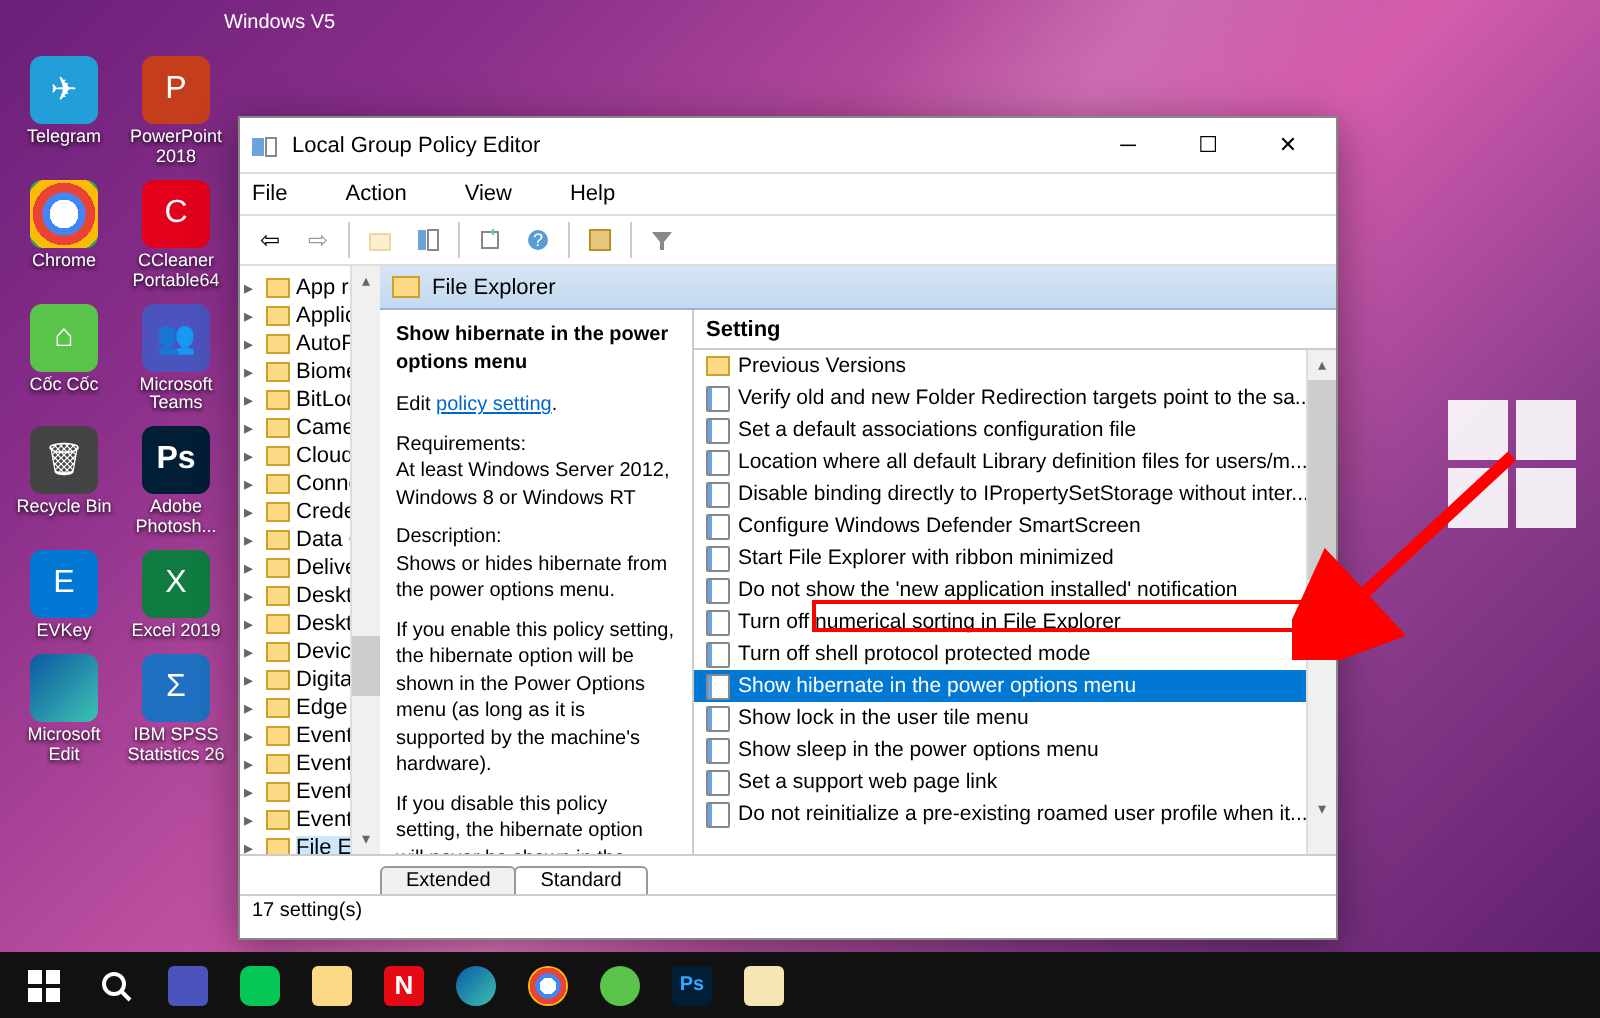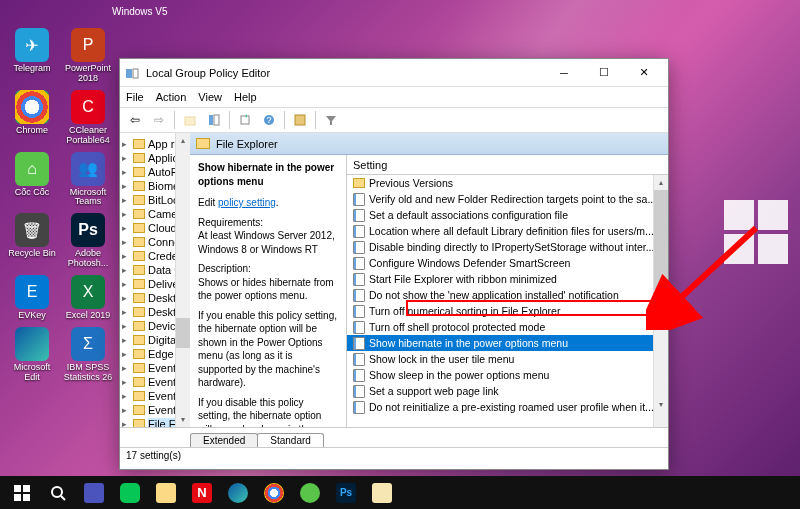--- a/index.html
+++ b/index.html
@@ -29,40 +29,40 @@
 .excel{background:#107c41;}
 .edge{background:linear-gradient(135deg,#0c59a4,#3cc2b0);border-radius:50%;}
 .spss{background:#1f70c1;}
 .wv{position:absolute;left:112px;top:6px;color:#fff;font-size:10px;}
 .window{position:absolute;left:119px;top:58px;width:550px;height:412px;background:#fff;border:1px solid #888;box-shadow:0 4px 20px rgba(0,0,0,0.4);display:flex;flex-direction:column;}
 .titlebar{height:28px;display:flex;align-items:center;padding:10px 4px;border-bottom:1px solid #ddd;}
 .titlebar .ticon{width:16px;height:16px;margin-right:6px;display:flex;align-items:center;justify-content:center;}
 .titlebar .title{font-size:11px;flex:1;}
 .winbtns{display:flex;}
 .winbtns div{width:40px;height:26px;display:flex;align-items:center;justify-content:center;font-size:11px;cursor:pointer;}
-.menubar{height:20px;display:flex;align-items:center;padding:0 6px;gap:12px;font-size:11px;}
+.menubar{height:20px;display:flex;align-items:center;padding:0 6px;gap:29px;font-size:11px;}
 .menubar span{cursor:pointer;}
 .toolbar{height:26px;display:flex;align-items:center;padding:0 4px;gap:2px;border-top:1px solid #ddd;border-bottom:1px solid #ddd;}
 .tbtn{width:22px;height:20px;display:flex;align-items:center;justify-content:center;cursor:pointer;font-size:12px;border:1px solid transparent;}
 .sep{width:1px;height:18px;background:#ccc;margin:0 2px;}
 .body{flex:1;display:flex;position:relative;overflow:hidden;}
 .tree{width:70px;border-right:1px solid #ccc;overflow:hidden;font-size:11px;padding-top:4px;background:#fff;}
 .tree-item{display:flex;align-items:center;gap:3px;padding:1px 2px;white-space:nowrap;cursor:pointer;}
 .tree-item .exp{width:8px;font-size:9px;color:#666;}
 .tree-item .fold{width:12px;height:10px;background:#fcd985;border:1px solid #c9a227;}
 .right{flex:1;display:flex;flex-direction:column;}
 .hdr{height:22px;background:linear-gradient(#d6e5f5,#c3d9ef);border-bottom:1px solid #9ab4d1;display:flex;align-items:center;padding:0 6px;gap:6px;font-size:11px;}
 .hdr .fold{width:14px;height:11px;background:#fcd985;border:1px solid #c9a227;}
 .content{flex:1;display:flex;overflow:hidden;}
 .desc{width:156px;padding:6px 8px;font-size:10px;line-height:1.35;overflow:hidden;}
 .desc .t{font-weight:bold;margin-bottom:8px;}
 .desc .lnk{color:#0066cc;text-decoration:underline;cursor:pointer;}
 .desc p{margin-bottom:6px;}
 .settings{flex:1;border-left:1px solid #ccc;display:flex;flex-direction:column;position:relative;}
-.shdr{height:20px;border-bottom:1px solid #ccc;display:flex;align-items:center;padding:0 6px;font-size:11px;background:#fff;}
+.shdr{height:20px;border-bottom:1px solid #ccc;display:flex;align-items:center;padding:0 6px;font-size:11px;background:#fff;font-weight:bold;}
 .slist{flex:1;overflow:hidden;font-size:10.5px;position:relative;}
 .srow{display:flex;align-items:center;gap:4px;padding:2px 6px;white-space:nowrap;cursor:pointer;position:relative;}
 .srow.sel{background:#0078d4;color:#fff;}
 .srow .sic{width:12px;height:12px;flex-shrink:0;}
 .srow .fold{background:#fcd985;border:1px solid #c9a227;width:12px;height:10px;}
 .srow .pol{display:flex;align-items:center;justify-content:center;}
 .srow .pol::before{content:"";display:block;width:10px;height:11px;background:#fff;border:1px solid #888;border-radius:1px;box-shadow:inset 2px 0 0 #6ba3dd;}
 .redbox{position:absolute;border:2.5px solid #f00;pointer-events:none;}
 .arrow{position:absolute;pointer-events:none;}
 .tabs{height:20px;display:flex;align-items:flex-end;padding-left:70px;font-size:10px;border-top:1px solid #ccc;}

